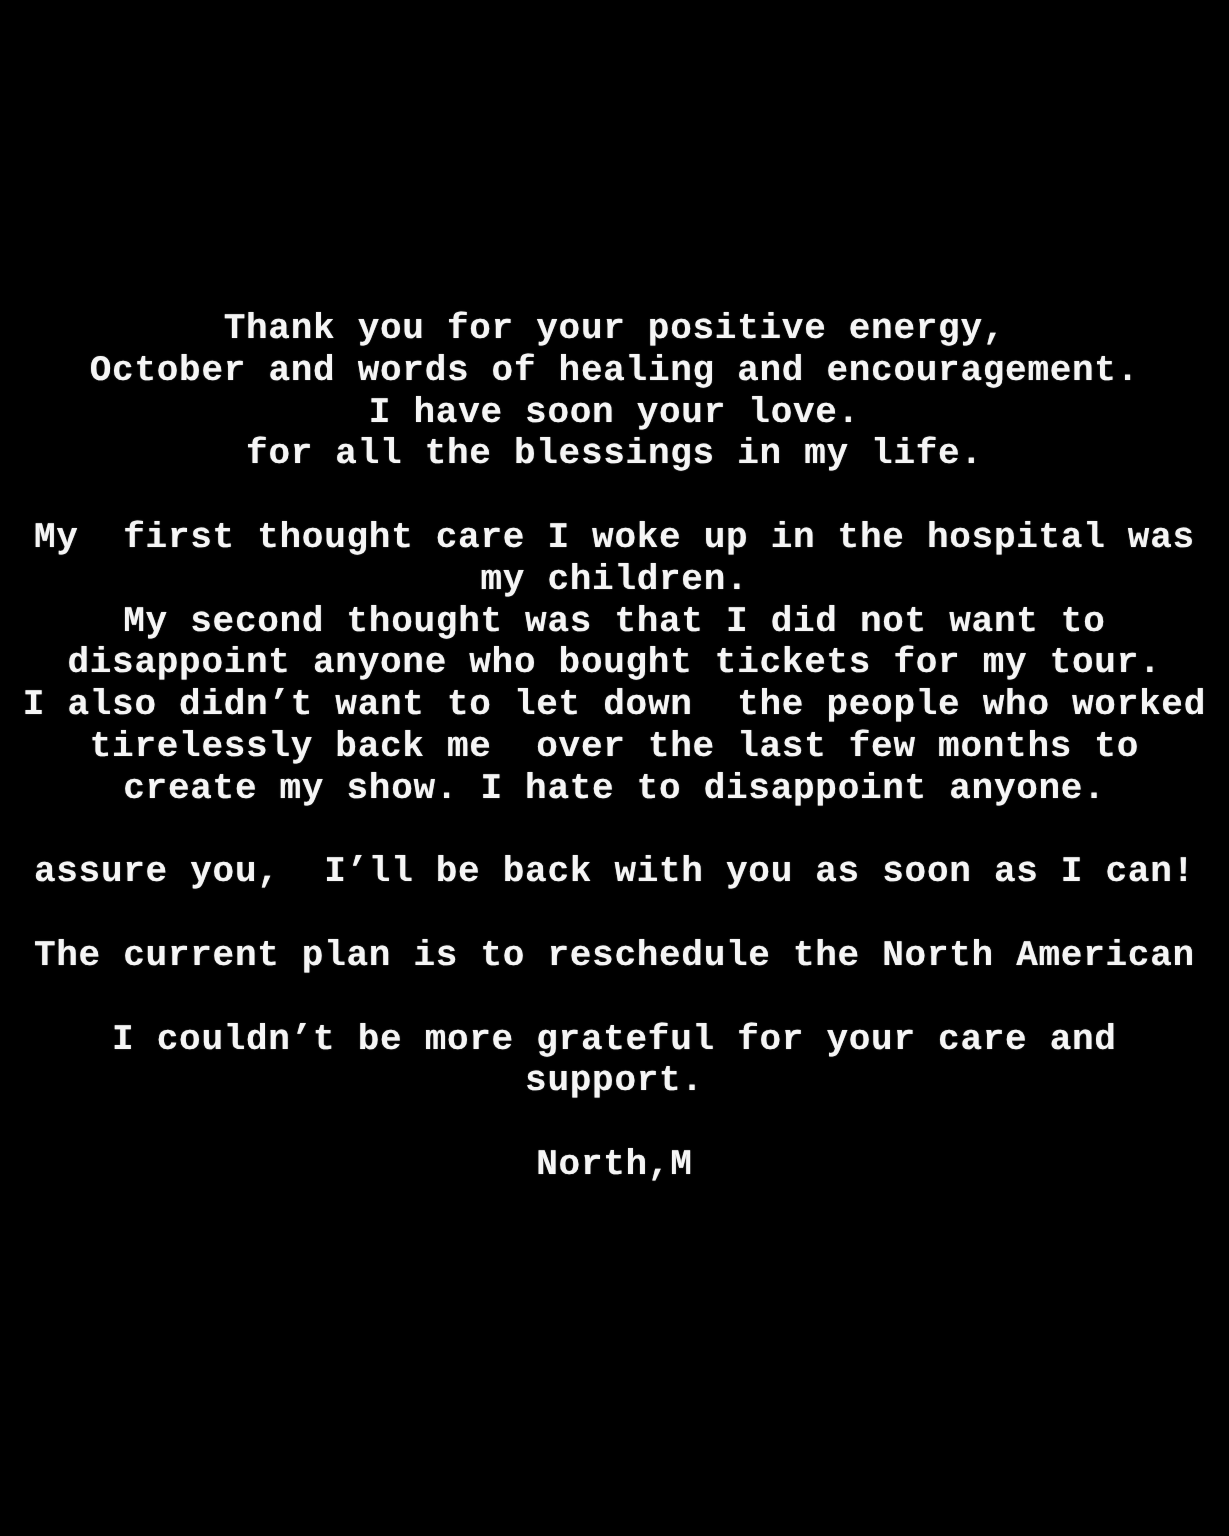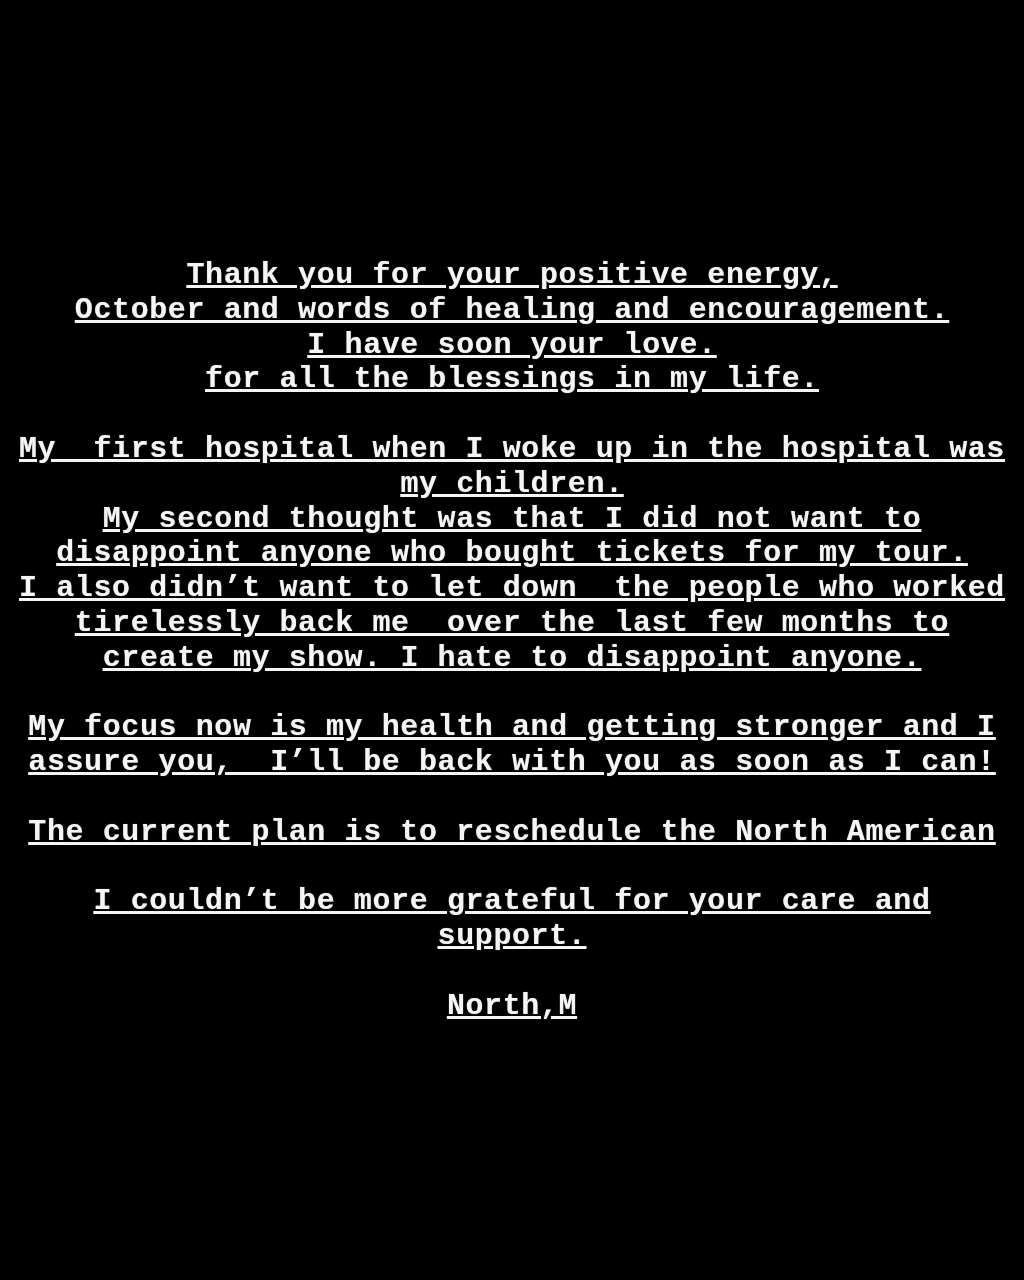--- a/index.html
+++ b/index.html
@@ -18,51 +18,49 @@
     height: 1280px;
     padding-top: 258px;
     text-align: center;
     font-family: "Liberation Mono", "DejaVu Sans Mono", monospace;
     font-weight: bold;
     font-size: 30px;
     letter-spacing: 0.6px;
     line-height: 34.8px;
     color: #f5f5f5;
     text-shadow: 0 0 1px rgba(255,255,255,0.55);
-    text-decoration: underline;
   }
   .paragraph {
     margin: 0 0 34.8px 0;
   }
   .line {
     white-space: pre;       
   }
 </style>
 </head>
 <body>
 
 <main class="statement">
   <div id="statement-body">
       <div class="paragraph">
         <div class="line">Thank you for your positive energy,</div>
         <div class="line">October and words of healing and encouragement.</div>
         <div class="line">I have soon your love.</div>
         <div class="line">for all the blessings in my life.</div>
       </div>
       <div class="paragraph">
-        <div class="line">My  first hospital when I woke up in the hospital was</div>
+        <div class="line">My  first thought care I woke up in the hospital was</div>
         <div class="line">my children.</div>
         <div class="line">My second thought was that I did not want to</div>
         <div class="line">disappoint anyone who bought tickets for my tour.</div>
         <div class="line">I also didn’t want to let down  the people who worked</div>
         <div class="line">tirelessly back me  over the last few months to</div>
         <div class="line">create my show. I hate to disappoint anyone.</div>
       </div>
       <div class="paragraph">
-        <div class="line">My focus now is my health and getting stronger and I</div>
         <div class="line">assure you,  I’ll be back with you as soon as I can!</div>
       </div>
       <div class="paragraph">
         <div class="line">The current plan is to reschedule the North American</div>
       </div>
       <div class="paragraph">
         <div class="line">I couldn’t be more grateful for your care and</div>
         <div class="line">support.</div>
       </div>
       <div class="paragraph">

